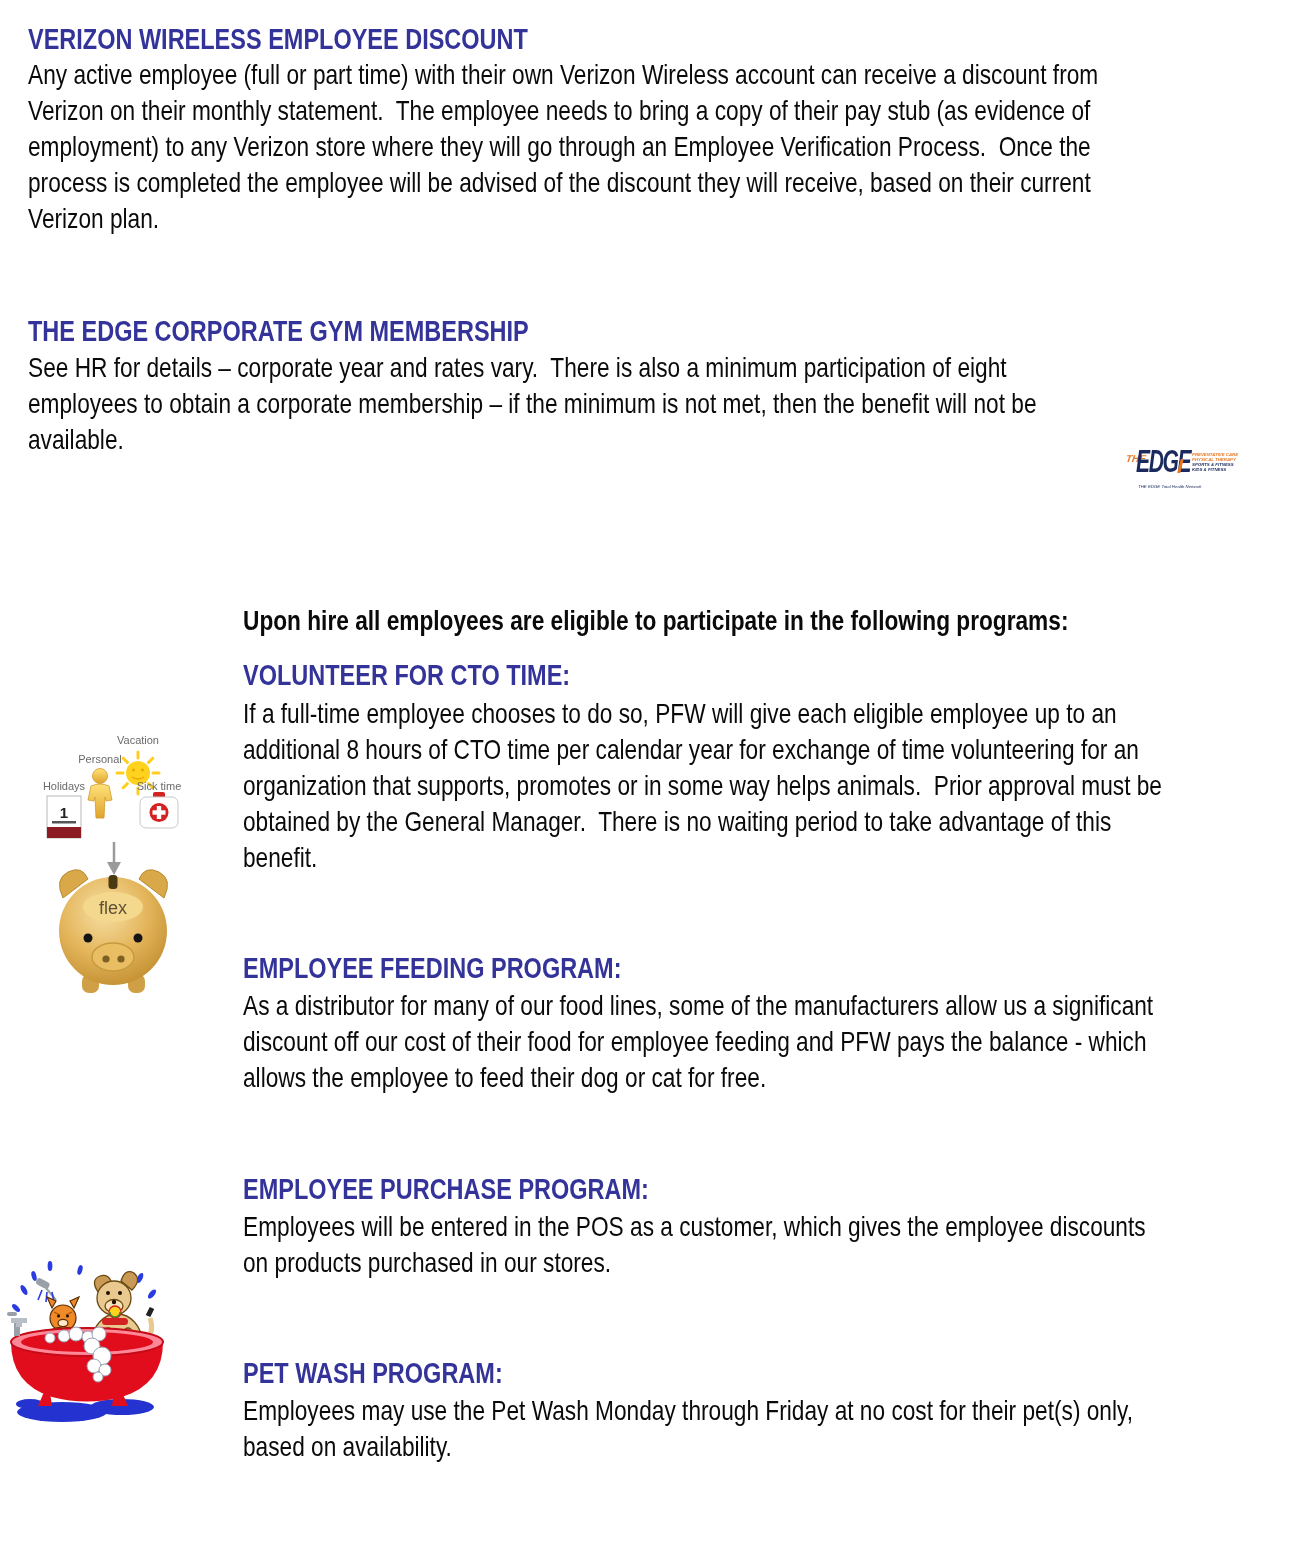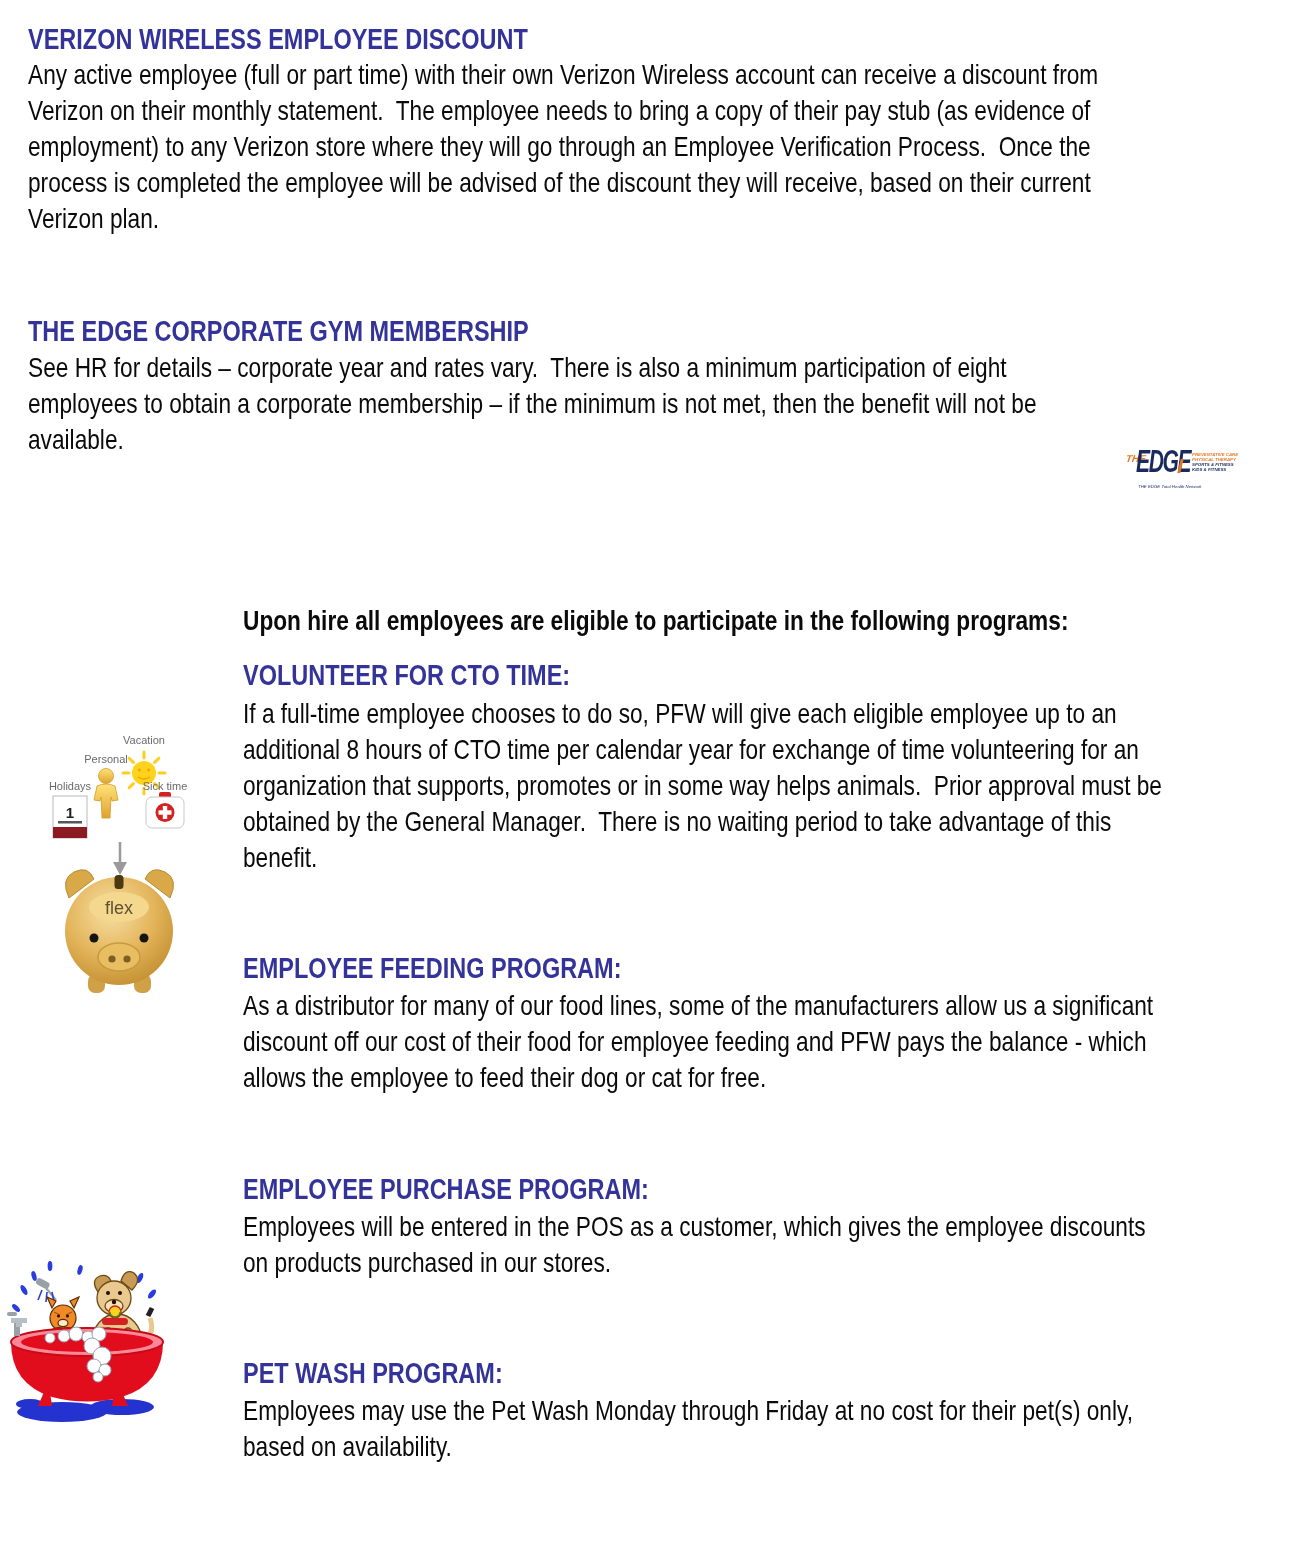--- a/index.html
+++ b/index.html
@@ -60,21 +60,21 @@
 
   <p class="abs p intro cond" style="left:243px;top:603px;">Upon hire all employees are eligible to participate in the following programs:</p>
 
   <h2 class="abs h cond" style="left:243px;top:658px;">VOLUNTEER FOR CTO TIME:</h2>
   <p class="abs p cond" style="left:243px;top:696px;">If a full-time employee chooses to do so, PFW will give each eligible employee up to an
 additional 8 hours of CTO time per calendar year for exchange of time volunteering for an
 organization that supports, promotes or in some way helps animals.  Prior approval must be
 obtained by the General Manager.  There is no waiting period to take advantage of this
 benefit.</p>
 
-  <div class="abs" style="left:42px;top:726px;">
+  <div class="abs" style="left:36px;top:726px;">
     <svg width="155" height="268" viewBox="0 0 155 268">
       <defs>
         <radialGradient id="pigG" cx="42%" cy="32%" r="75%">
           <stop offset="0%" stop-color="#f7e0a4"></stop>
           <stop offset="55%" stop-color="#e3b45a"></stop>
           <stop offset="100%" stop-color="#c08c2e"></stop>
         </radialGradient>
         <linearGradient id="goldG" x1="0" y1="0" x2="0" y2="1">
           <stop offset="0%" stop-color="#ffe27a"></stop>
           <stop offset="100%" stop-color="#e0a32e"></stop>

